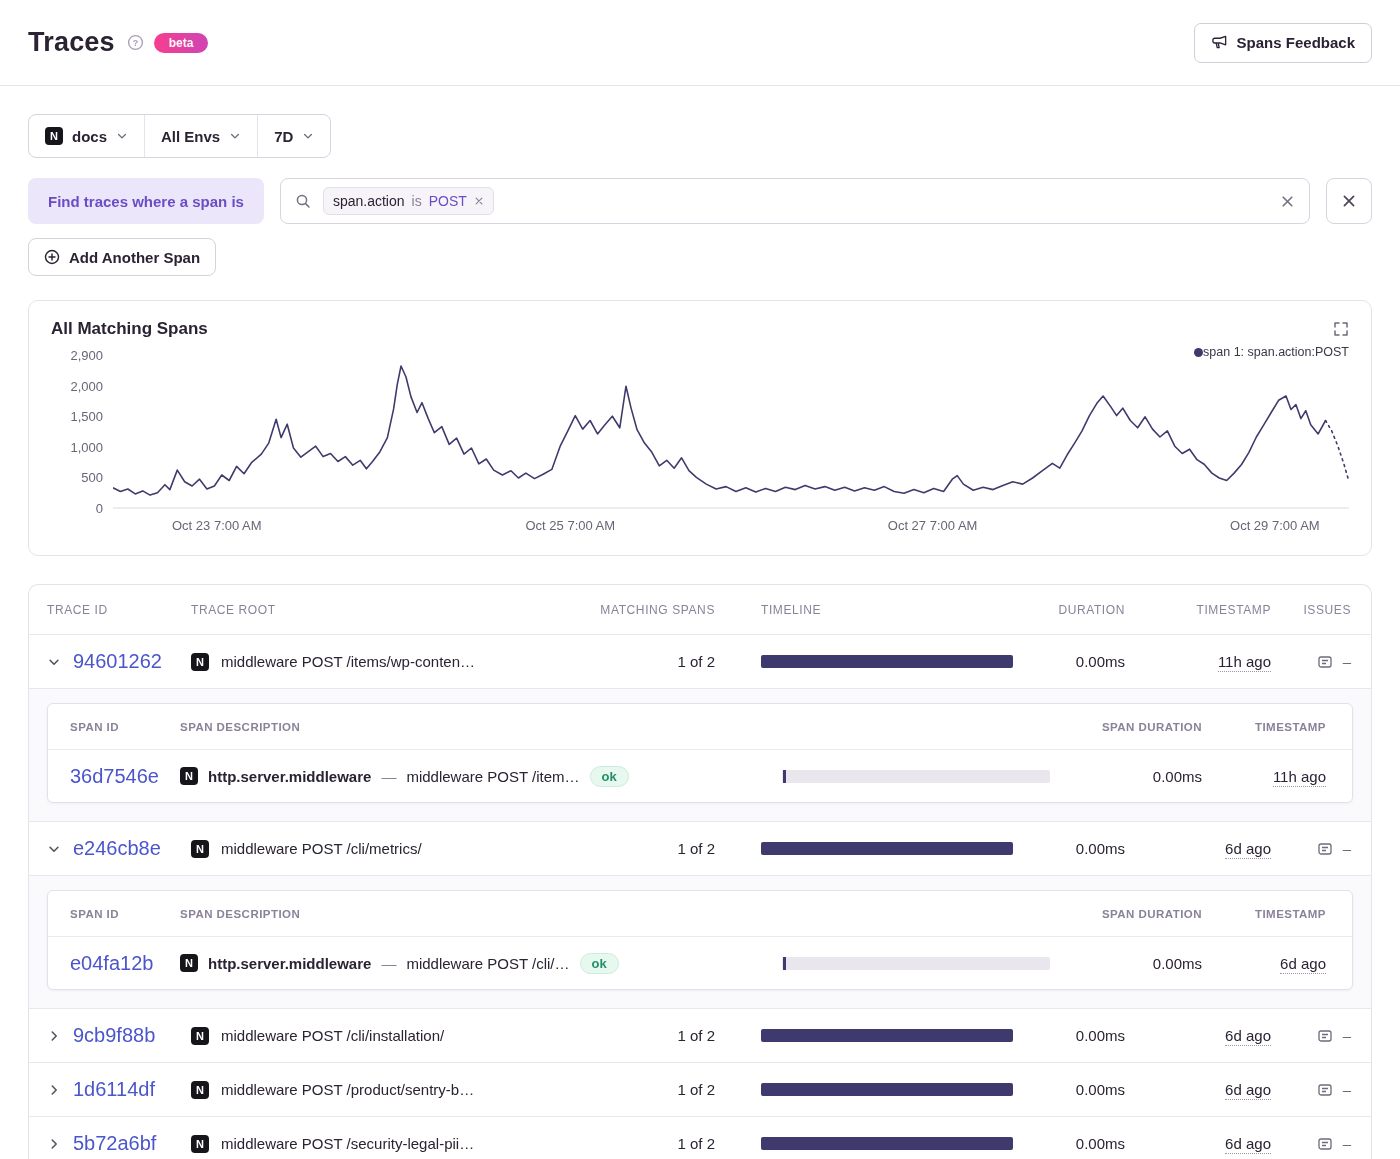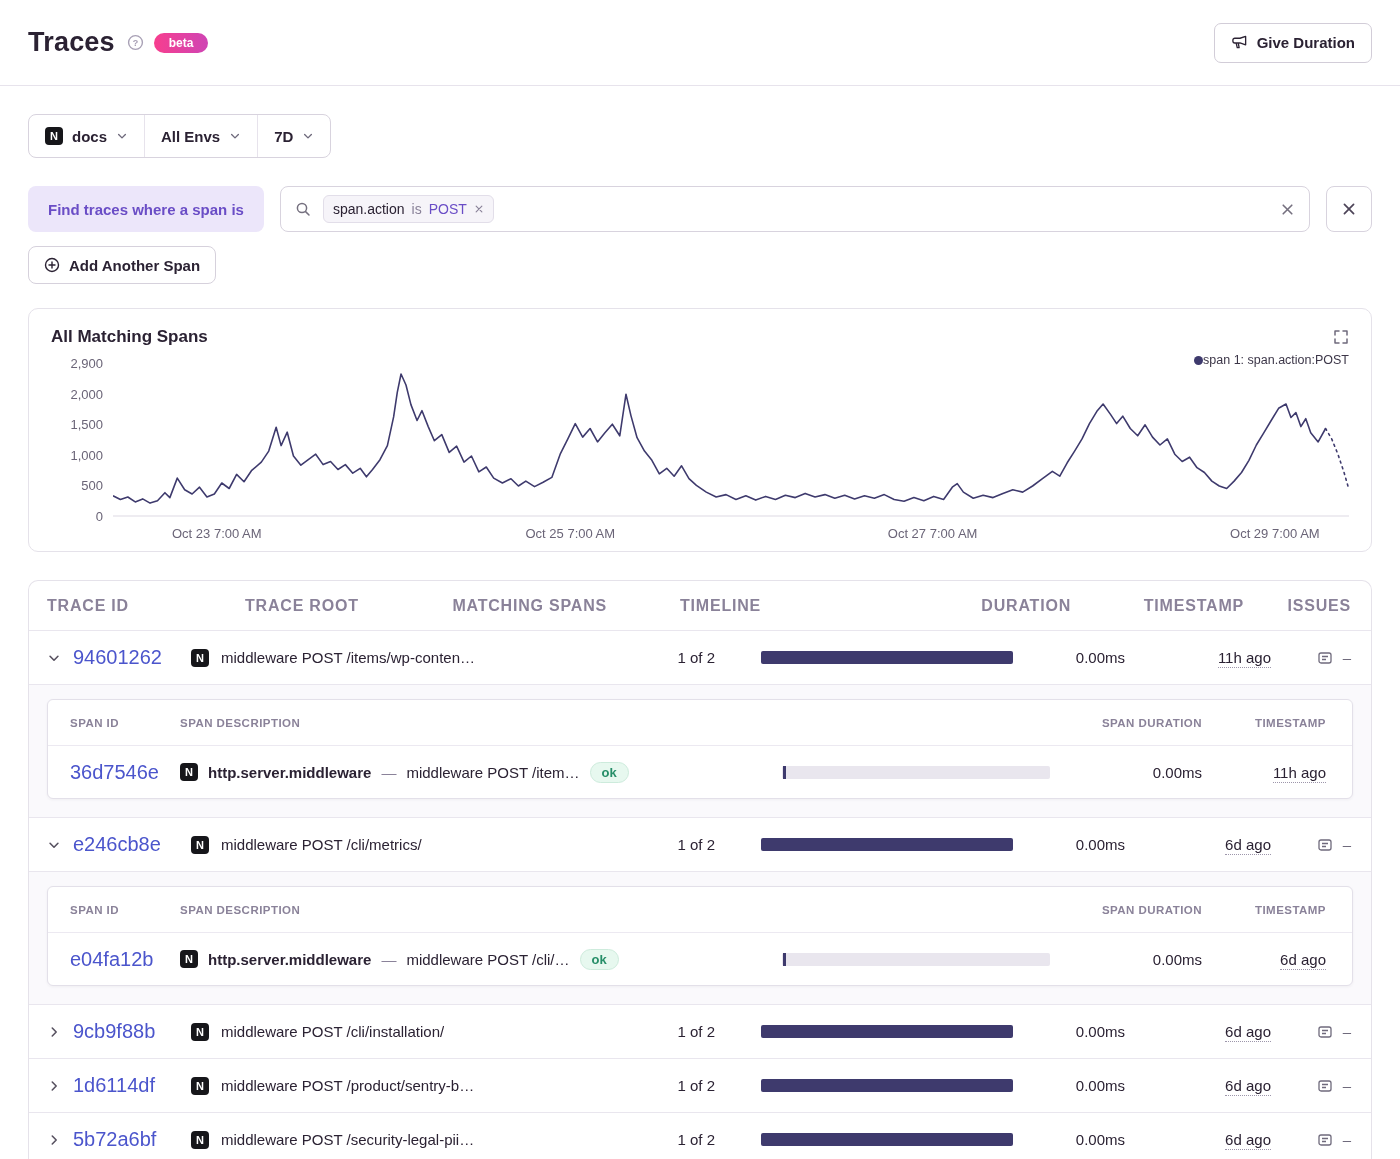--- a/index.html
+++ b/index.html
@@ -27,59 +27,59 @@
 
   .content{padding:0 28px;}
 
   
   .filter-bar{margin-top:28px;display:inline-flex;align-items:stretch;border:1px solid #d8d3de;border-radius:8px;background:#fff;height:44px;}
   .filter-seg{display:flex;align-items:center;gap:9px;padding:0 16px;font-size:15px;font-weight:700;}
   .filter-seg + .filter-seg{border-left:1px solid #e7e3ec;}
   .dd-chevron{display:flex;color:#6f6a7c;}
 
   
-  .search-row{margin-top:28px;display:flex;gap:16px;align-items:flex-start;}
+  .search-row{margin-top:20px;display:flex;gap:16px;align-items:flex-start;}
   .span-filter-pill{display:flex;align-items:center;padding:0 20px;height:46px;border-radius:8px;
     background:var(--accent-purple-bg);color:var(--accent-purple);font-size:15px;font-weight:700;}
   .search-box{flex:1;display:flex;align-items:center;gap:12px;height:46px;border:1px solid #d8d3de;border-radius:8px;background:#fff;padding:0 14px;}
   .token-chip{display:inline-flex;align-items:center;gap:7px;padding:5px 9px;border:1px solid #e2dee9;border-radius:6px;background:#f6f4f9;font-size:14px;}
   .token-key{color:var(--text);}
   .token-op{color:var(--muted);}
   .token-value{color:var(--accent-purple);}
   .token-x{display:flex;align-items:center;}
   .search-clear{margin-left:auto;display:flex;align-items:center;}
   .search-close-btn{width:46px;height:46px;border:1px solid #d8d3de;border-radius:8px;background:#fff;display:flex;align-items:center;justify-content:center;}
 
   .add-span-btn{margin-top:14px;display:inline-flex;align-items:center;gap:9px;height:38px;padding:0 15px;
     border:1px solid #d6d1dc;border-radius:8px;background:#fff;font-size:15px;font-weight:700;}
 
   
-  .chart-card{margin-top:24px;border:1px solid var(--border);border-radius:10px;padding:18px 22px 4px;background:#fff;}
+  .chart-card{margin-top:24px;border:1px solid var(--border);border-radius:10px;padding:18px 22px 16px;background:#fff;}
   .chart-head{display:flex;align-items:center;justify-content:space-between;}
   .chart-title{font-size:17px;font-weight:700;}
   .chart-body{display:flex;margin-top:10px;position:relative;}
   .chart-legend{position:absolute;top:-4px;right:0;display:flex;align-items:center;font-size:12.5px;color:#3c3648;z-index:2;}
   .legend-dot{width:9px;height:9px;border-radius:50%;background:var(--chart-line);}
   .yaxis{width:62px;position:relative;height:160px;flex:none;}
   .yaxis span{position:absolute;right:10px;transform:translateY(-50%);font-size:13px;color:#6a6477;}
   .yaxis span:nth-child(1){top:6px;}  .yaxis span:nth-child(2){top:37px;}
   .yaxis span:nth-child(3){top:67px;} .yaxis span:nth-child(4){top:98px;}
   .yaxis span:nth-child(5){top:128px;}.yaxis span:nth-child(6){top:159px;}
   .plot{flex:1;min-width:0;}
   .plot svg{display:block;width:100%;height:160px;}
   .xlabels{position:relative;height:28px;margin-top:2px;}
   .xlabels span{position:absolute;top:7px;transform:translateX(-50%);white-space:nowrap;font-size:13px;color:#6a6477;}
   .xlabels span:nth-child(1){left:8.4%;}  .xlabels span:nth-child(2){left:37%;}
   .xlabels span:nth-child(3){left:65.5%;margin-left:10px;} .xlabels span:nth-child(4){left:94%;}
 
   
   .traces-table{margin-top:28px;border:1px solid var(--border);border-bottom:none;border-radius:10px 10px 0 0;overflow:hidden;background:#fff;}
   .grid{display:grid;grid-template-columns:44px 118px minmax(0,1fr) 160px 300px 110px 146px 100px;align-items:center;}
-  .thead{height:50px;border-bottom:1px solid var(--row-border);font-size:16px;font-weight:700;letter-spacing:.05em;
-    text-transform:uppercase;color:var(--muted);gap:27px;}
+  .thead{height:50px;border-bottom:1px solid var(--row-border);font-size:12px;font-weight:400;letter-spacing:.05em;
+    text-transform:uppercase;color:var(--muted);}
   .th-traceid{grid-column:1/3;padding-left:18px;}
   .th-right{text-align:right;}
   .th-timeline{padding-left:46px;}
   .th-issues{text-align:right;padding-right:20px;}
   .trow{min-height:54px;border-bottom:1px solid var(--row-border);font-size:15px;}
   .chev-btn{padding-left:18px;display:flex;align-items:center;color:#56505f;}
   .trace-id{color:var(--link);font-size:20px;}
   .root-cell{display:flex;align-items:center;gap:12px;min-width:0;padding-right:16px;}
   .root-text{overflow:hidden;text-overflow:ellipsis;white-space:nowrap;}
   .nicon{flex:none;width:18px;height:18px;border-radius:4px;background:#16161a;color:#fff;display:inline-flex;
@@ -124,21 +124,21 @@
       </svg>
   </span>
   <span class="beta-badge">beta</span>
   <button class="feedback-btn">
     <span style="display:flex">
       <svg width="17" height="17" viewBox="0 0 18 18" fill="none" stroke="currentColor" stroke-width="1.4" stroke-linejoin="round">
           <path d="M15.5 2.5v9l-6-2H4a2 2 0 0 1-2-2v-1a2 2 0 0 1 2-2h5.5l6-2z"></path>
           <path d="M5.5 9.7l1.1 4.8h2l-.9-4.8"></path>
         </svg>
     </span>
-    <span>Give Duration</span>
+    <span>Spans Feedback</span>
   </button>
 </div>
 
 <div class="content">
 
   
   <div class="filter-bar">
     <div class="filter-seg">
       <span class="nicon">N</span>
       <span>docs</span>

